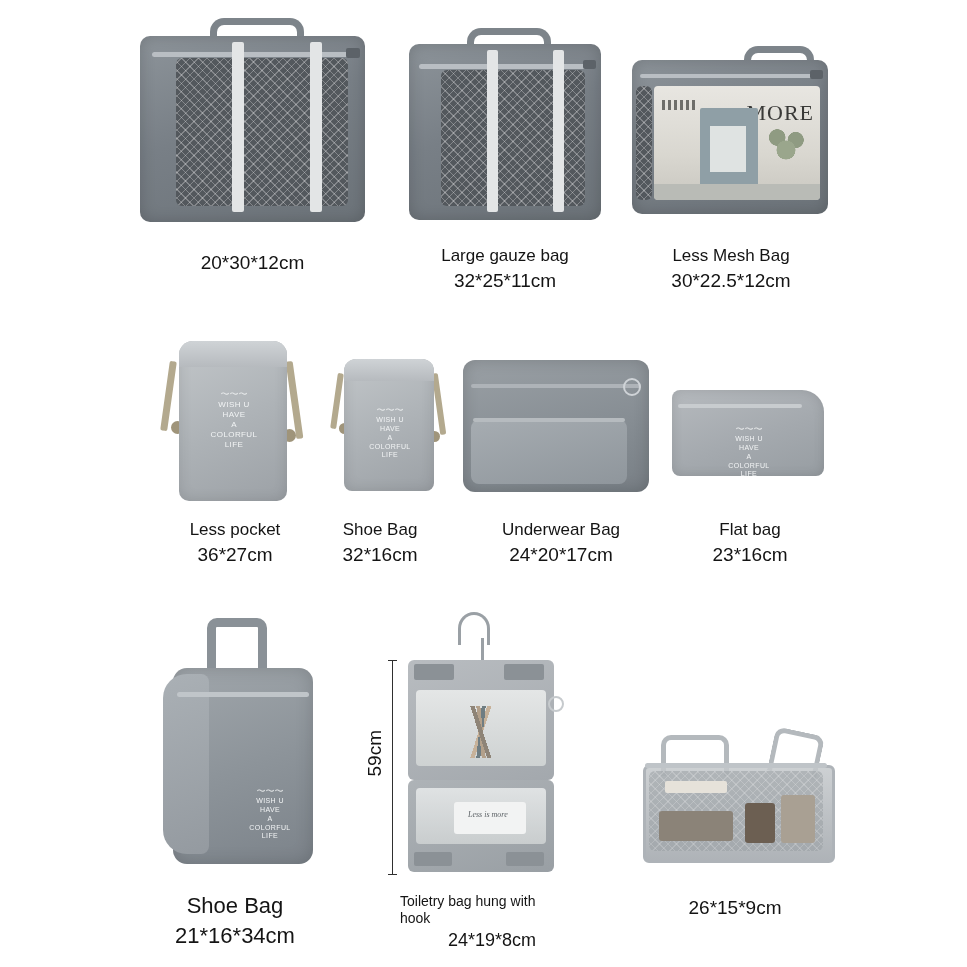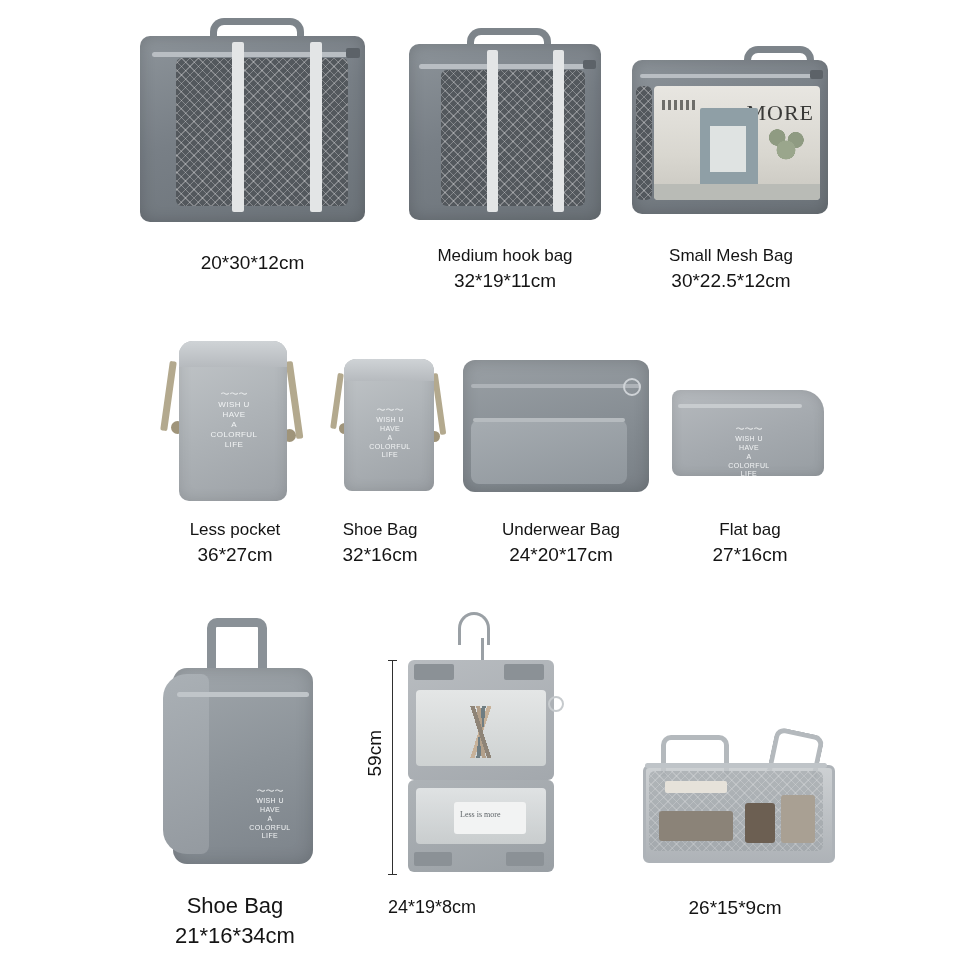--- a/index.html
+++ b/index.html
@@ -163,42 +163,42 @@
   <div class="item" style="left:409px; top:30px; width:192px; height:190px;">
     <div class="handle" style="left:58px; top:-2px; width:70px; height:20px;"></div>
     <div class="bag-body" style="left:0; top:14px; width:192px; height:176px;"></div>
     <div class="mesh" style="left:32px; top:40px; width:144px; height:136px;"></div>
     <div class="zip" style="left:10px; top:34px; width:172px; height:5px;"></div>
     <div class="strap" style="left:78px; top:20px; width:11px; height:162px;"></div>
     <div class="strap" style="left:144px; top:20px; width:11px; height:162px;"></div>
     <div class="zip-dark" style="left:174px; top:30px; width:13px; height:9px;"></div>
   </div>
   <div class="caption" style="left:385px; top:246px; width:240px;">
-    <span class="name">Medium hook bag</span>
-    <span class="dims">32*19*11cm</span>
+    <span class="name">Large gauze bag</span>
+    <span class="dims">32*25*11cm</span>
   </div>
 
   <div class="item" style="left:632px; top:48px; width:196px; height:168px;">
     <div class="handle" style="left:112px; top:-2px; width:56px; height:16px;"></div>
     <div class="bag-body" style="left:0; top:12px; width:196px; height:154px;"></div>
     <div class="zip" style="left:8px; top:26px; width:180px; height:4px;"></div>
     <div class="photo-window" style="left:22px; top:38px; width:166px; height:114px;
                 background: linear-gradient(180deg,#e8e6e1 0%, #d9d7d0 60%, #c9c7c0 100%);">
       <div class="ph-text" style="right:6px; top:14px; font-size:22px; letter-spacing:1px; color:#3a3a38;">MORE</div>
       <div style="position:absolute; left:46px; top:22px; width:58px; height:78px; background:#8f9fa6; border-radius:2px;"></div>
       <div style="position:absolute; left:56px; top:40px; width:36px; height:46px; background:#dfe3e2;"></div>
       <div style="position:absolute; left:110px; top:34px; width:44px; height:50px; background:radial-gradient(circle at 50% 60%, #9aa68c 0 25%, transparent 26%), radial-gradient(circle at 30% 35%, #8f9b82 0 18%, transparent 19%), radial-gradient(circle at 72% 40%, #8f9b82 0 18%, transparent 19%);"></div>
       <div style="position:absolute; left:8px; top:14px; width:34px; height:10px; background:repeating-linear-gradient(90deg,#6e6e6a 0 3px, transparent 3px 6px);"></div>
       <div style="position:absolute; left:0; bottom:0; width:100%; height:16px; background:#b9bbb6;"></div>
     </div>
     <div class="mesh" style="left:4px; top:38px; width:16px; height:114px;"></div>
     <div class="zip-dark" style="left:178px; top:22px; width:13px; height:9px;"></div>
   </div>
   <div class="caption" style="left:626px; top:246px; width:210px;">
-    <span class="name">Small Mesh Bag</span>
+    <span class="name">Less Mesh Bag</span>
     <span class="dims">30*22.5*12cm</span>
   </div>
 
   <div class="item" style="left:163px; top:325px; width:140px; height:180px;">
     <div class="cord" style="left:2px; top:36px; width:7px; height:70px; transform:rotate(8deg);"></div>
     <div class="cord" style="left:128px; top:36px; width:7px; height:78px; transform:rotate(-8deg);"></div>
     <div style="position:absolute; left:8px; top:96px; width:13px; height:13px; border-radius:50%; background:#9f947a;"></div>
     <div style="position:absolute; left:120px; top:104px; width:13px; height:13px; border-radius:50%; background:#9f947a;"></div>
     <div class="lightbag" style="left:16px; top:16px; width:108px; height:160px; border-radius:14px 14px 10px 10px;
                 background:linear-gradient(155deg,#c2c6c9 0%, #aeb3b7 50%, #9ca1a6 100%);"></div>
@@ -260,21 +260,21 @@
       <span class="wave">〜〜〜</span>
       <span>WISH U</span><br>
       <span>HAVE</span><br>
       <span>A</span><br>
       <span>COLORFUL</span><br>
       <span>LIFE</span>
     </div>
   </div>
   <div class="caption" style="left:676px; top:520px; width:148px;">
     <span class="name">Flat bag</span>
-    <span class="dims">27*16cm</span>
+    <span class="dims">23*16cm</span>
   </div>
 
   <div class="item" style="left:155px; top:618px; width:160px; height:250px;">
     <div style="position:absolute; left:52px; top:0; width:42px; height:54px; border:9px solid #8a9197; border-radius:10px; background:transparent;"></div>
     <div style="position:absolute; left:18px; top:50px; width:140px; height:196px; border-radius:14px;
                 background:linear-gradient(160deg,#a0a6ab 0%, #8d949a 50%, #7c838a 100%); box-shadow:inset 0 0 18px rgba(0,0,0,0.16);"></div>
     <div style="position:absolute; left:8px; top:56px; width:46px; height:180px; border-radius:24px 8px 8px 24px;
                 background:linear-gradient(160deg,#aab0b5,#949aa0);"></div>
     <div class="zip" style="left:22px; top:74px; width:132px; height:5px; background:#c0c5c9;"></div>
     <div class="logo" style="left:86px; top:168px; width:58px; font-size:7px;">
@@ -307,33 +307,35 @@
                   linear-gradient(72deg, transparent 46%, #8e8477 46% 50%, transparent 50%),
                   linear-gradient(84deg, transparent 46%, #b3a08a 46% 50%, transparent 50%),
                   linear-gradient(96deg, transparent 46%, #6f7d82 46% 50%, transparent 50%),
                   linear-gradient(108deg, transparent 46%, #c7b29a 46% 50%, transparent 50%);"></div>
 
     <div style="position:absolute; left:8px; top:168px; width:146px; height:92px; border-radius:6px;
                 background:linear-gradient(160deg,#aeb3b7,#999fa4);"></div>
     <div style="position:absolute; left:16px; top:176px; width:130px; height:56px; border-radius:4px;
                 background:linear-gradient(180deg,#dfe2e3,#c9cdce);"></div>
     <div style="position:absolute; left:54px; top:190px; width:72px; height:32px; background:#f2f3f3; border-radius:3px;"></div>
-    <div class="ph-text" style="left:60px; top:198px; font-size:8px; color:#5c6266;">Less is more</div>
+    <div class="ph-text" style="left:68px; top:198px; font-size:8px; color:#5c6266;font-style:italic;">Less is more</div>
     <div style="position:absolute; left:14px; top:240px; width:38px; height:14px; background:#8b9196; border-radius:2px;"></div>
     <div style="position:absolute; left:106px; top:240px; width:38px; height:14px; background:#8b9196; border-radius:2px;"></div>
     <div style="position:absolute; left:148px; top:84px; width:12px; height:12px; border-radius:50%; border:2px solid #c6cacd;"></div>
   </div>
 
   <div class="vline" style="left:392px; top:660px; height:214px;"></div>
   <div class="vcap" style="left:388px; top:660px;"></div>
   <div class="vcap" style="left:388px; top:874px;"></div>
   <div class="vlabel" style="left:364px; top:730px;">59cm</div>
 
   <div class="caption small" style="left:400px; top:893px; width:196px; text-align:left;">
-    <span class="dims" style="display:block; text-align:left; margin-left:-12px;">24*19*8cm</span>
+    <span class="name">Toiletry bag hung with
+hook</span>
+    <span class="dims" style="display:block; text-align:center; margin-left:-12px;">24*19*8cm</span>
   </div>
 
   <div class="item" style="left:625px; top:735px; width:220px; height:130px;">
     <div style="position:absolute; left:36px; top:0; width:58px; height:36px; border:5px solid #b4b9bd; border-radius:10px 10px 0 0; border-bottom:none;"></div>
     <div style="position:absolute; left:146px; top:-4px; width:40px; height:40px; border:5px solid #b4b9bd; border-radius:10px 10px 0 0; border-bottom:none; transform:rotate(12deg);"></div>
     <div style="position:absolute; left:18px; top:30px; width:186px; height:92px; border-radius:6px;
                 background:linear-gradient(180deg, rgba(196,200,203,0.85), rgba(166,171,176,0.9));
                 border:3px solid #aeb3b8;"></div>
     <div class="mesh" style="left:24px; top:36px; width:174px; height:80px; opacity:.55; background-color:#9aa0a4;"></div>
     <div style="position:absolute; left:40px; top:46px; width:62px; height:12px; background:#e6e2da; border-radius:2px;"></div>

